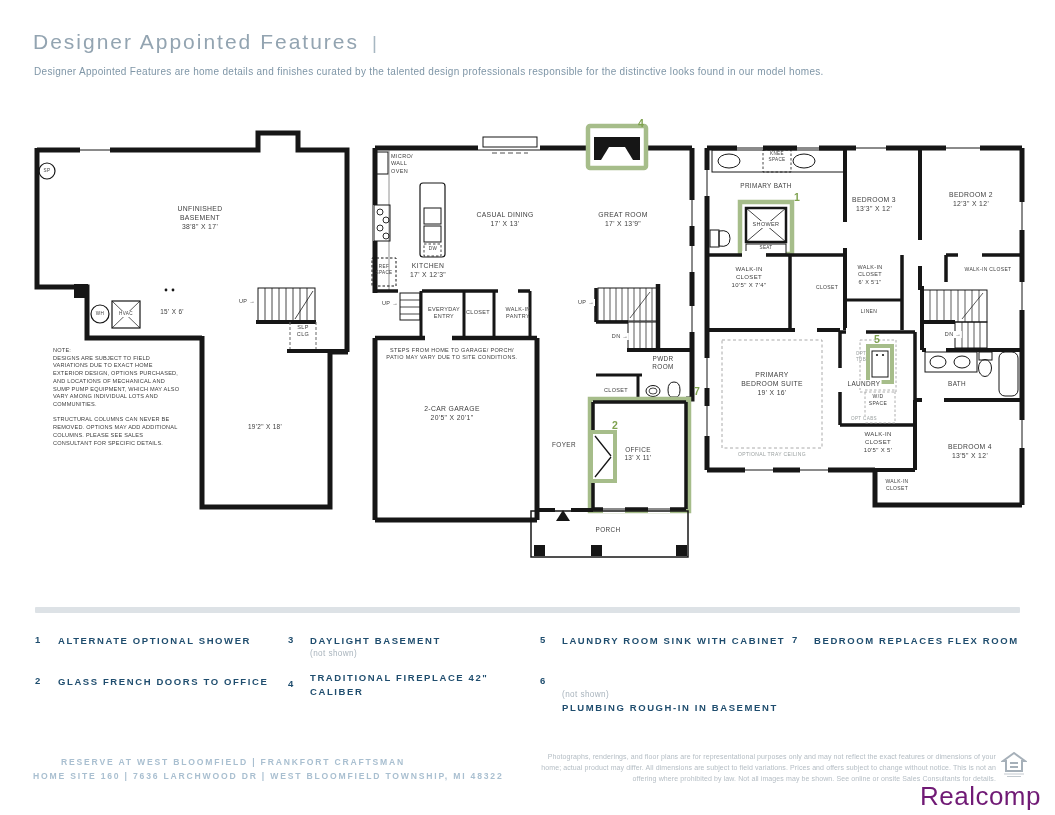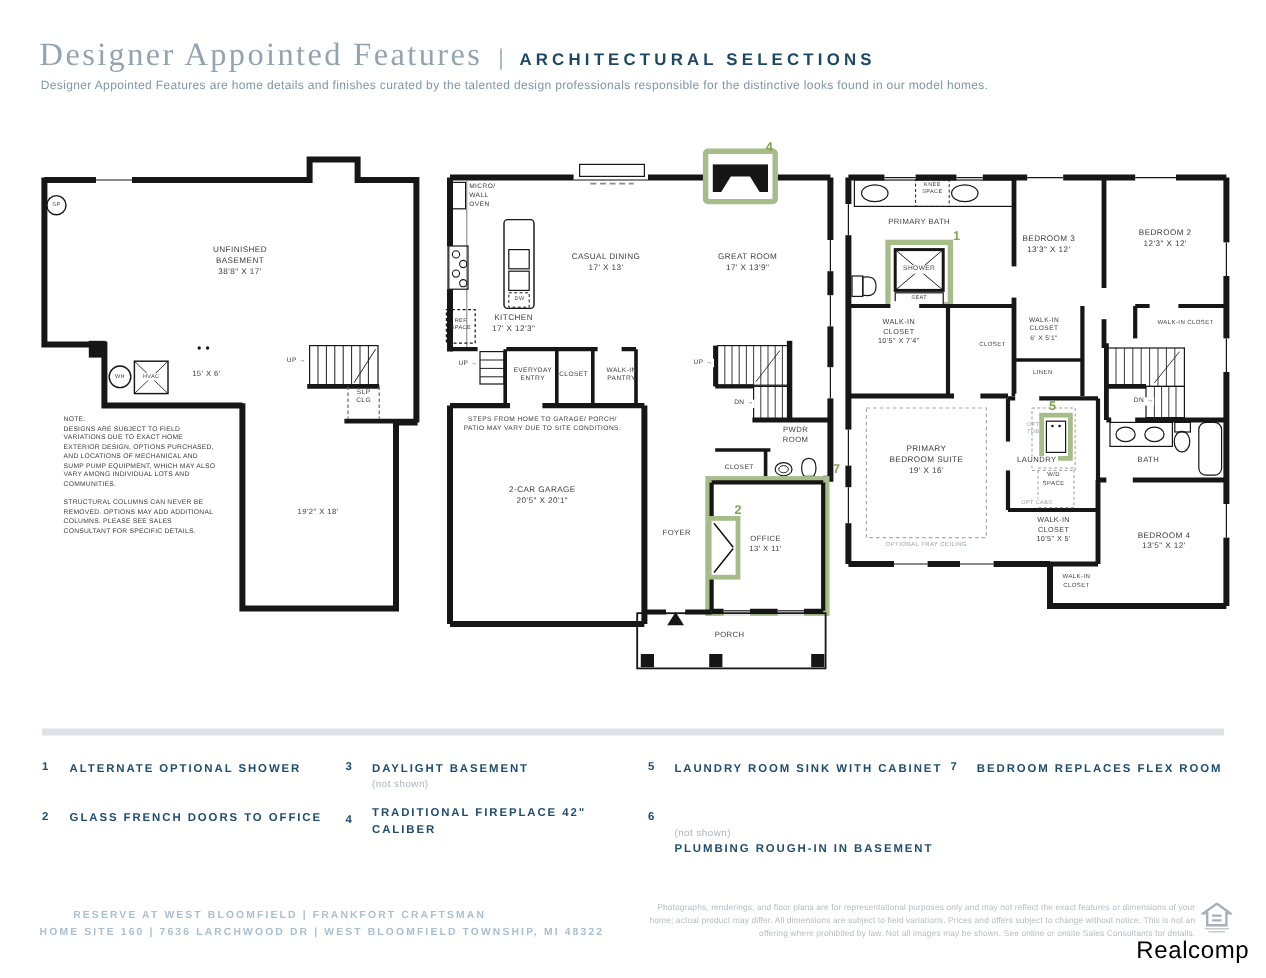--- a/index.html
+++ b/index.html
@@ -1,20 +1,20 @@
 <!DOCTYPE html>
 <html><head>
 <meta charset="utf-8">
 <style>
   html,body{margin:0;padding:0;background:#e9edf0;}
   #page{position:relative;width:1055px;height:815px;background:#ffffff;overflow:hidden;
         font-family:"Liberation Sans",sans-serif;}
   
   #hdr{position:absolute;left:33px;top:30px;display:flex;align-items:baseline;}
-  #hdr .serif{font-family:Liberation Serif, serif;font-size:27px;color:#93a4b1;letter-spacing:2px;}
+  #hdr .serif{font-family:Liberation Sans, sans-serif;font-size:21px;color:#93a4b1;letter-spacing:2px;}
   #hdr .bar{font-size:19px;color:#a7b7c2;margin:0 13px;font-weight:300;}
   #hdr .sans{font-size:14px;font-weight:700;color:#1c4863;letter-spacing:3.5px;}
   #subtitle{position:absolute;left:34px;top:66px;font-size:10px;color:#7f96a7;letter-spacing:.3px;text-align:center;}
   
   .pl{position:absolute;color:#3d3d3d;letter-spacing:.35px;text-align:center;
       transform:translateX(-50%);white-space:pre-line;line-height:1.32;}
   .left{transform:none;text-align:left;}
   .s7{font-size:6.8px;}.s65{font-size:6.4px;}.s6{font-size:6px;}.s55{font-size:5.5px;}
   .s5{font-size:5px;}.s45{font-size:4.6px;}
   .gray{color:#9aa0a0;}
@@ -25,33 +25,32 @@
   #sep{position:absolute;left:35px;top:607px;width:985px;height:6px;background:#dde2e6;border-radius:1px;}
   
   .lgnum{position:absolute;font-size:9.5px;font-weight:700;color:#1f4d6e;}
   .lglab{position:absolute;font-size:9.5px;font-weight:700;color:#1f4d6e;letter-spacing:1.6px;
          white-space:pre-line;line-height:1.5;}
   .lgnote{position:absolute;font-size:8.2px;color:#a9b4bd;letter-spacing:.4px;}
   
   .ftline{position:absolute;left:33px;font-size:8.6px;font-weight:700;color:#a9bfd0;letter-spacing:1.8px;}
   #disc{position:absolute;left:530px;top:752px;width:466px;font-size:7px;line-height:1.55;
         color:#b4bdc4;text-align:right;letter-spacing:.1px;}
-  #realcomp{position:absolute;right:14px;top:781px;font-size:20px;color:#000000;letter-spacing:.5px;}
+  #realcomp{position:absolute;right:14px;top:781px;font-size:26px;color:#701a75;letter-spacing:.5px;}
   #eho{position:absolute;left:1001px;top:752px;}
   svg{position:absolute;left:0;top:0;}
 </style>
 </head>
 <body>
 
 <div id="page">
 
   <div id="hdr">
     <span class="serif">Designer Appointed Features</span>
     <span class="bar">|</span>
-    <span class="sans">ARCHITECTURAL SELECTIONS</span>
   </div>
   <div id="subtitle">Designer Appointed Features are home details and finishes curated by the talented design professionals responsible for the distinctive looks found in our model homes.</div>
 
   <svg width="1055" height="815" viewBox="0 0 1055 815">
     <g stroke="#161616" fill="none">
 
       <g>
         <path d="M37,150 H258 V133 H298 V150 H347 V352" stroke-width="5"></path>
         <path d="M37,148 V287 H87 V338 H202" stroke-width="5"></path>
         <rect x="74" y="284" width="14" height="14" fill="#161616" stroke="none"></rect>

